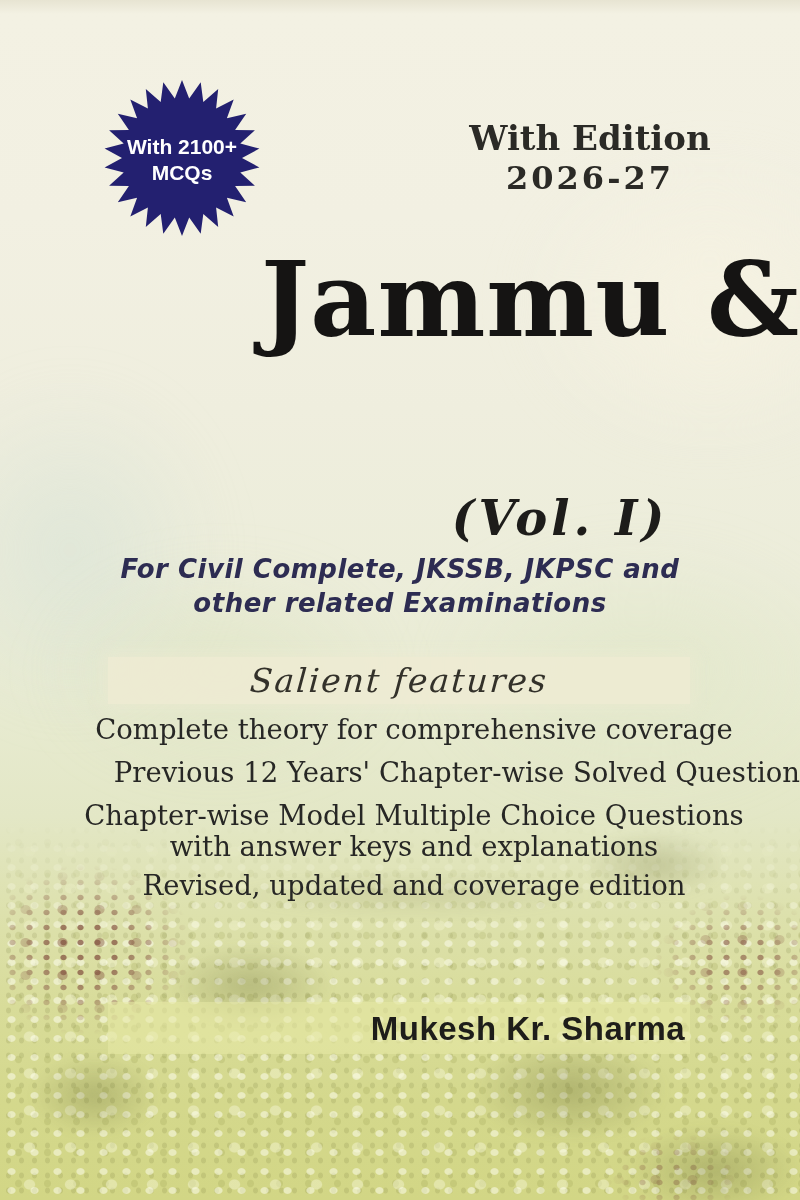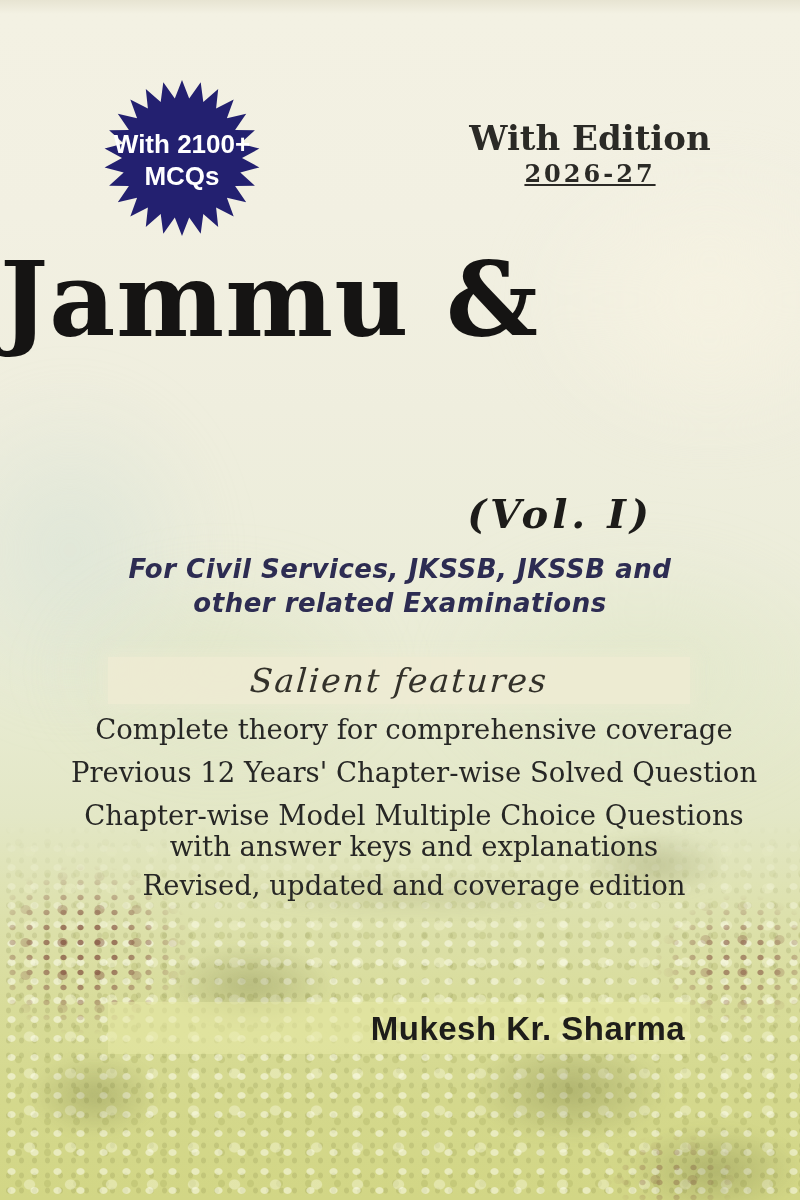--- a/index.html
+++ b/index.html
@@ -52,51 +52,51 @@
   .s5{left:600px;top:1110px;width:230px;height:120px;
       background:radial-gradient(closest-side,rgba(98,102,48,.3),transparent 75%);}
   .s6{left:180px;top:868px;width:460px;height:54px;
       background:radial-gradient(closest-side,rgba(130,130,80,.18),transparent 80%);}
 
   
   .badge{position:absolute;left:102px;top:78px;width:160px;height:160px;}
   .badge svg{position:absolute;inset:0;}
   .badge-text{position:absolute;inset:0;display:flex;flex-direction:column;
     align-items:center;justify-content:center;padding-top:4px;color:#ffffff;
-    font-family:"Liberation Sans",sans-serif;font-weight:700;font-size:26px;
+    font-family:"Liberation Sans",sans-serif;font-weight:700;font-size:21px;
     line-height:1.25;text-align:left;}
 
   
   .edition{position:absolute;left:430px;top:118px;width:320px;text-align:center;
     color:#2b2a26;font-weight:700;font-size:34px;line-height:1.22;}
-  .edition-year{font-size:24px;letter-spacing:3px;text-decoration:underline;}
+  .edition-year{font-size:32px;letter-spacing:3px;}
 
   
-  .title{position:absolute;left:0;right:0;top:234px;margin:0;text-align:left;
+  .title{position:absolute;left:0;right:0;top:234px;margin:0;text-align:right;
     font-size:102px;font-weight:700;color:#151413;line-height:1.31;
     letter-spacing:1px;}
   .title span{display:block;}
   .volume{position:absolute;left:330px;width:460px;top:490px;text-align:center;
-    font-style:italic;font-weight:700;font-size:40px;letter-spacing:4px;
+    font-style:italic;font-weight:700;font-size:48px;letter-spacing:4px;
     color:#1d1c1a;}
   .subtitle{position:absolute;left:0;right:0;top:553px;text-align:center;
     font-family:"DejaVu Sans",sans-serif;font-style:italic;font-weight:600;
     font-size:26px;line-height:1.3;color:#2d2c52;letter-spacing:.5px;}
 
   
   .salient-band{position:absolute;left:108px;top:657px;width:582px;height:47px;
     background:rgba(238,234,211,.92);
     box-shadow:0 0 14px 6px rgba(238,234,211,.45);
     display:flex;align-items:center;justify-content:center;}
   .salient-heading{font-style:italic;font-size:33px;color:#33312a;
     letter-spacing:2px;transform:skewX(-4deg);}
   .features{position:absolute;left:0;right:0;top:714px;text-align:center;
     color:#272725;font-size:27.5px;line-height:1.13;}
   .feature{margin-bottom:12px;padding-left:28px;}
-  .f2{}
+  .f2{text-align:right;}
   .f3{margin-bottom:8px;}
 
   
   .author-band{position:absolute;left:108px;top:1002px;width:582px;height:52px;
     background:rgba(231,234,166,.55);display:flex;align-items:center;
     justify-content:flex-end;}
   .author-name{font-family:"Liberation Sans",sans-serif;font-weight:700;
     font-size:34px;color:#1e1d1a;transform:scaleX(.97);letter-spacing:.5px;}
 </style>
 </head>
@@ -134,21 +134,21 @@
     <div>With Edition</div>
     <div class="edition-year">2026-27</div>
   </div>
 
   <h1 class="title">
     <span>Jammu &amp;</span>
   </h1>
   <div class="volume">(Vol. I)</div>
 
   <div class="subtitle">
-    <div>For Civil Services, JKSSB, JKSSB and</div>
+    <div>For Civil Complete, JKSSB, JKPSC and</div>
     <div>other related Examinations</div>
   </div>
 
   <div class="salient-band">
     <div class="salient-heading">Salient features</div>
   </div>
   <div class="features">
     <div class="feature f1">
       <div>Complete theory for comprehensive coverage</div>
     </div>

